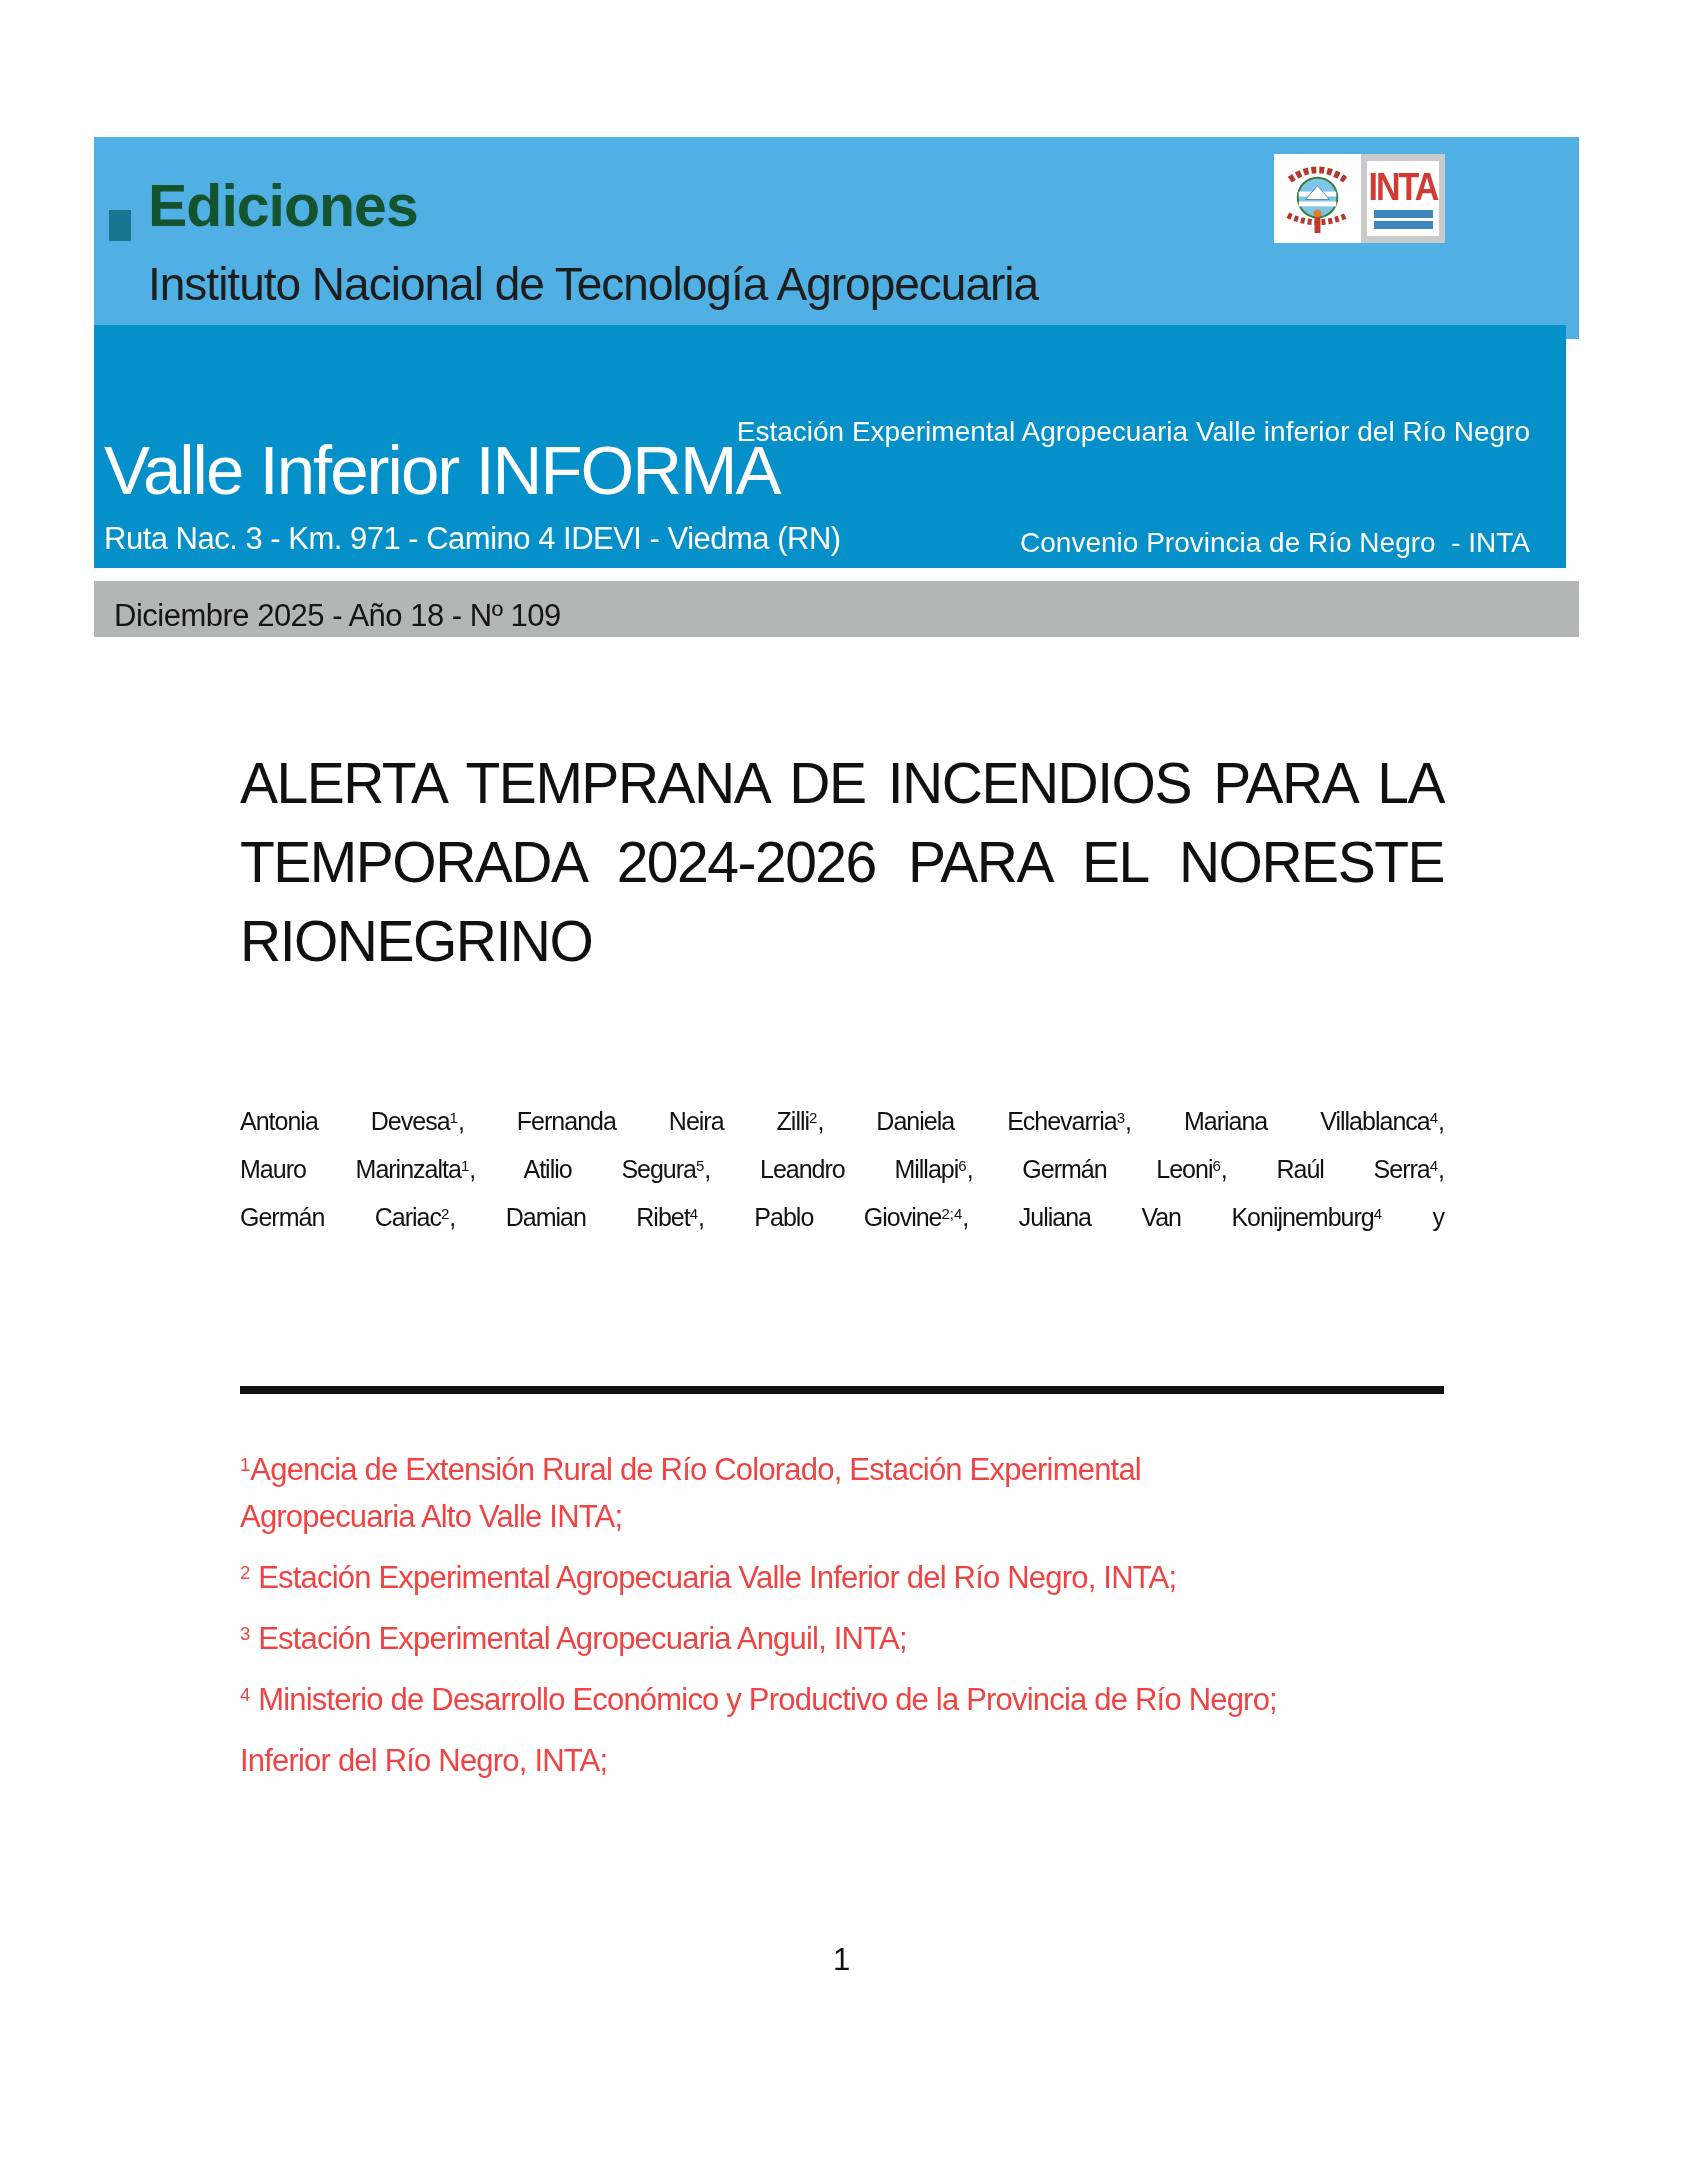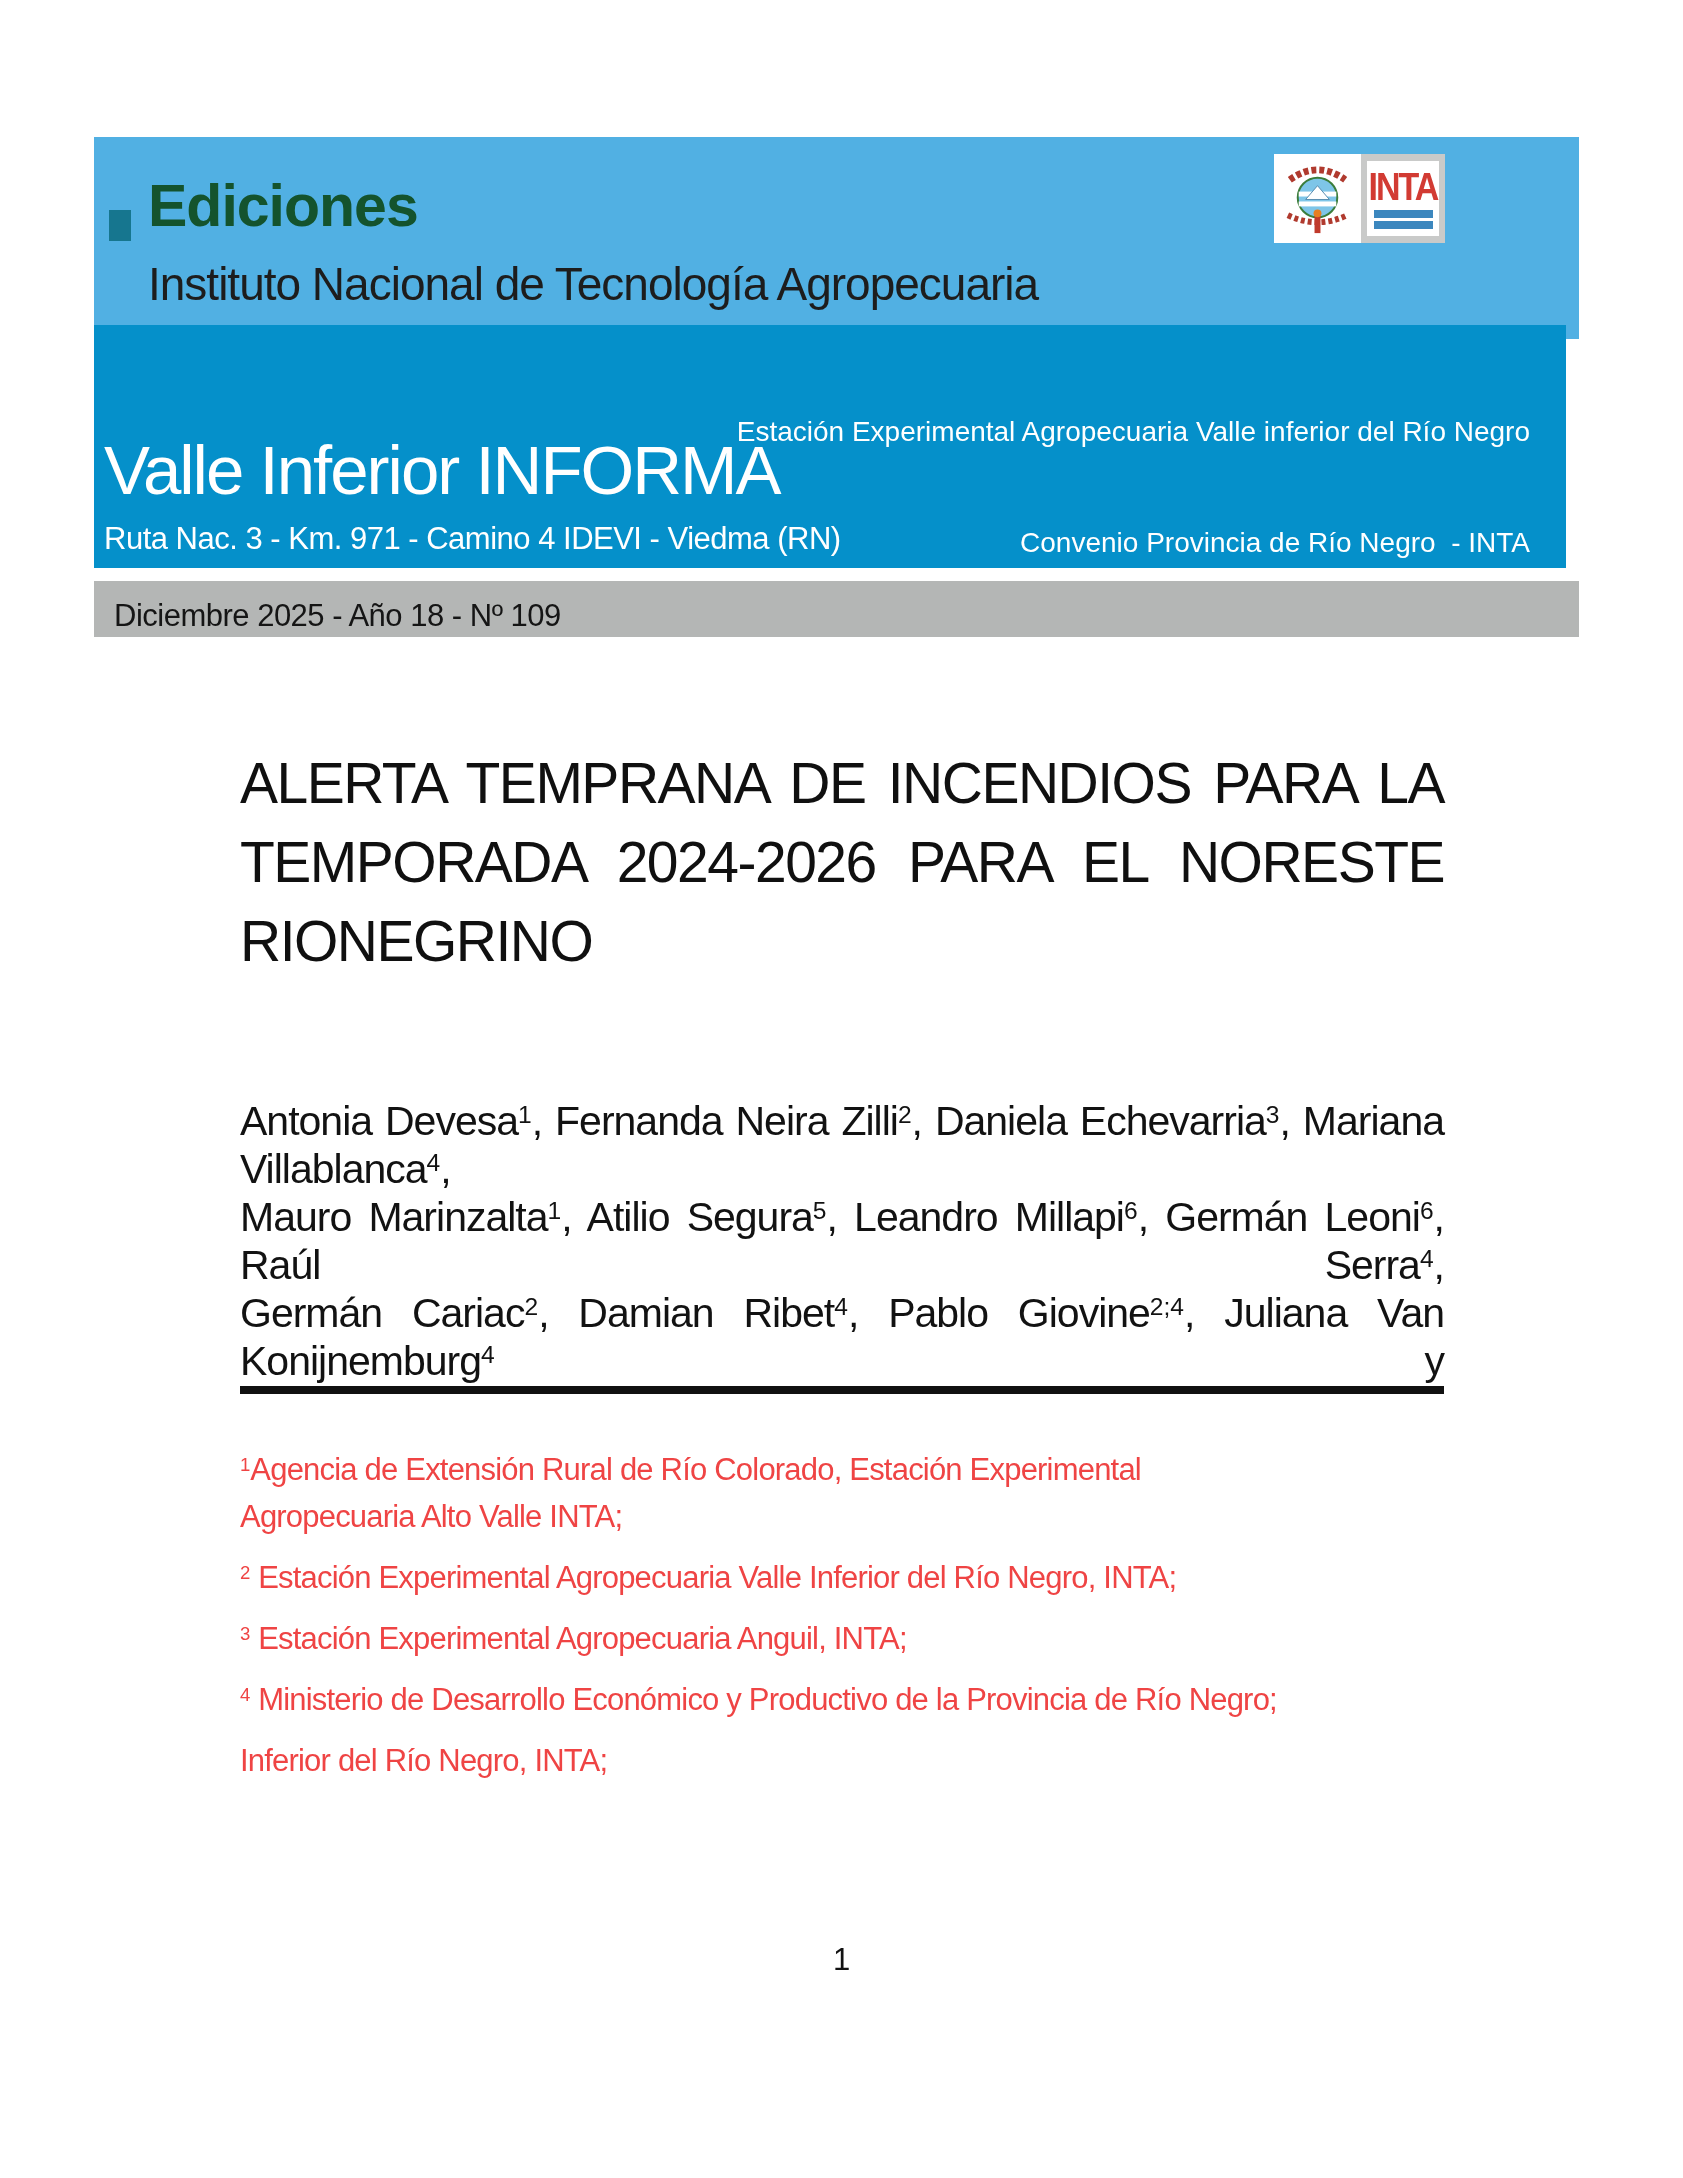--- a/index.html
+++ b/index.html
@@ -81,21 +81,21 @@
 
   
   .title{
     position:absolute;left:240px;top:744px;width:1204px;
     font-size:57px;line-height:79px;letter-spacing:-1.5px;color:#101010;
   }
   .title .just{text-align:justify;text-align-last:justify;}
 
   .authors{
     position:absolute;left:240px;top:1097px;width:1204px;
-    font-size:41px;line-height:48px;letter-spacing:-1px;color:#121212;
+    font-size:25px;line-height:48px;letter-spacing:-1px;color:#121212;
   }
   .authors .just{text-align:justify;text-align-last:justify;}
 
   sup{
     font-size:60%;line-height:0;vertical-align:baseline;
     position:relative;top:-0.5em;letter-spacing:0;
   }
 
   .divider{
     position:absolute;left:240px;top:1386px;width:1204px;height:8px;

